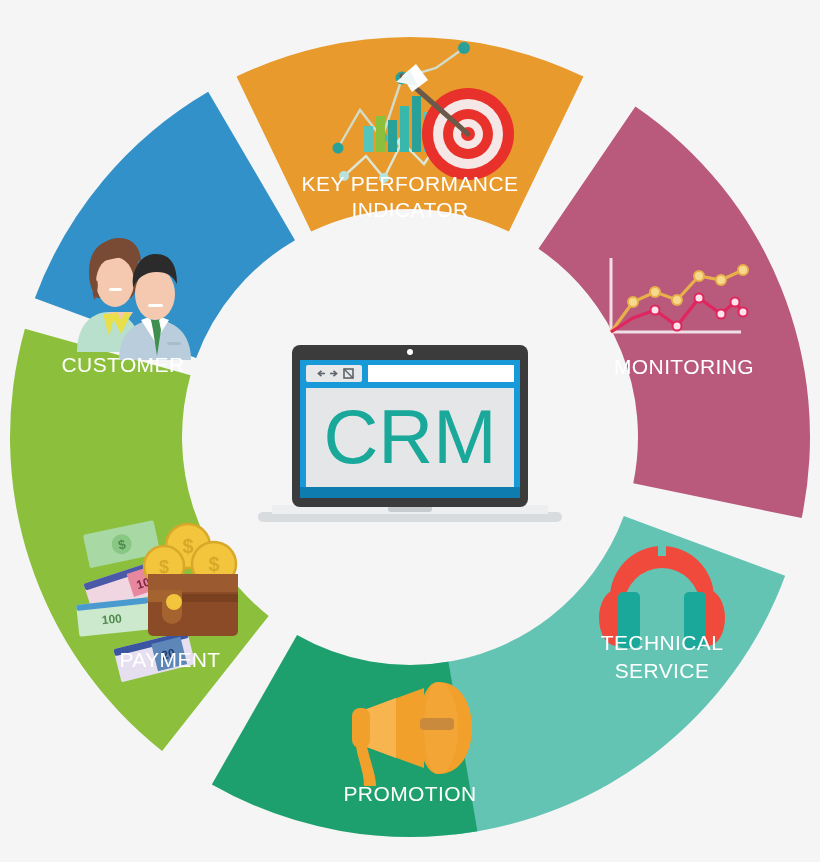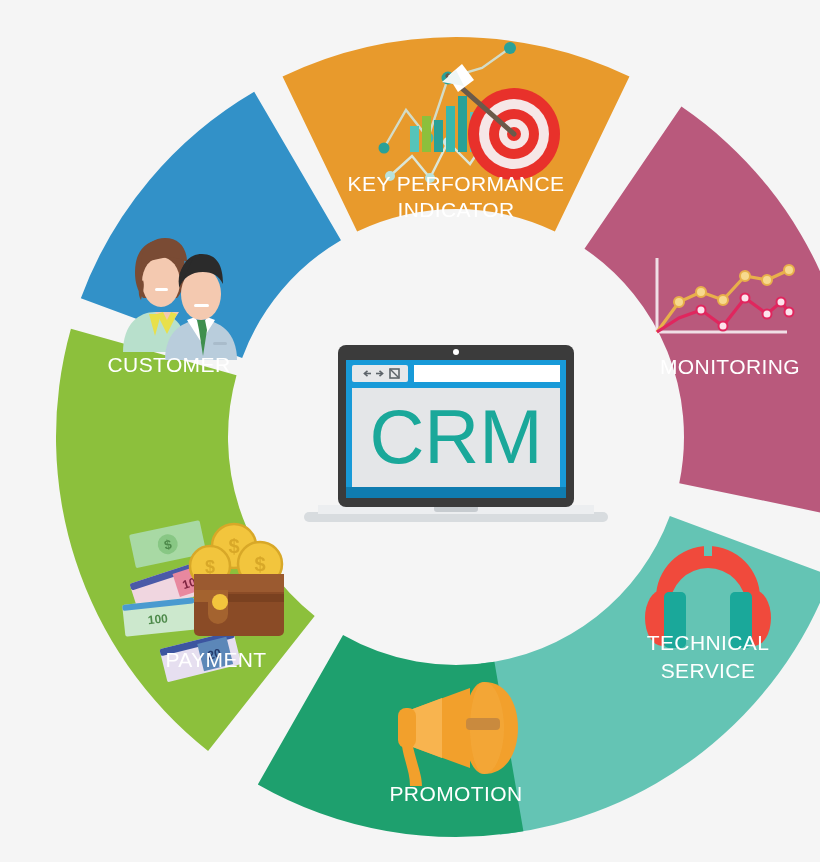--- a/index.html
+++ b/index.html
@@ -10,21 +10,20 @@
     width: 820px;
     height: 862px;
     background: #f5f5f5;
     font-family: "Liberation Sans", sans-serif;
     overflow: hidden;
   }
   #diagram {
     position: relative;
     width: 672px;
     height: 862px;
-    margin-left: 46px;
   }
   #wheel {
     position: absolute;
     left: 0;
     top: 0;
     width: 820px;
     height: 862px;
   }
   .seg-label {
     fill: #ffffff;

